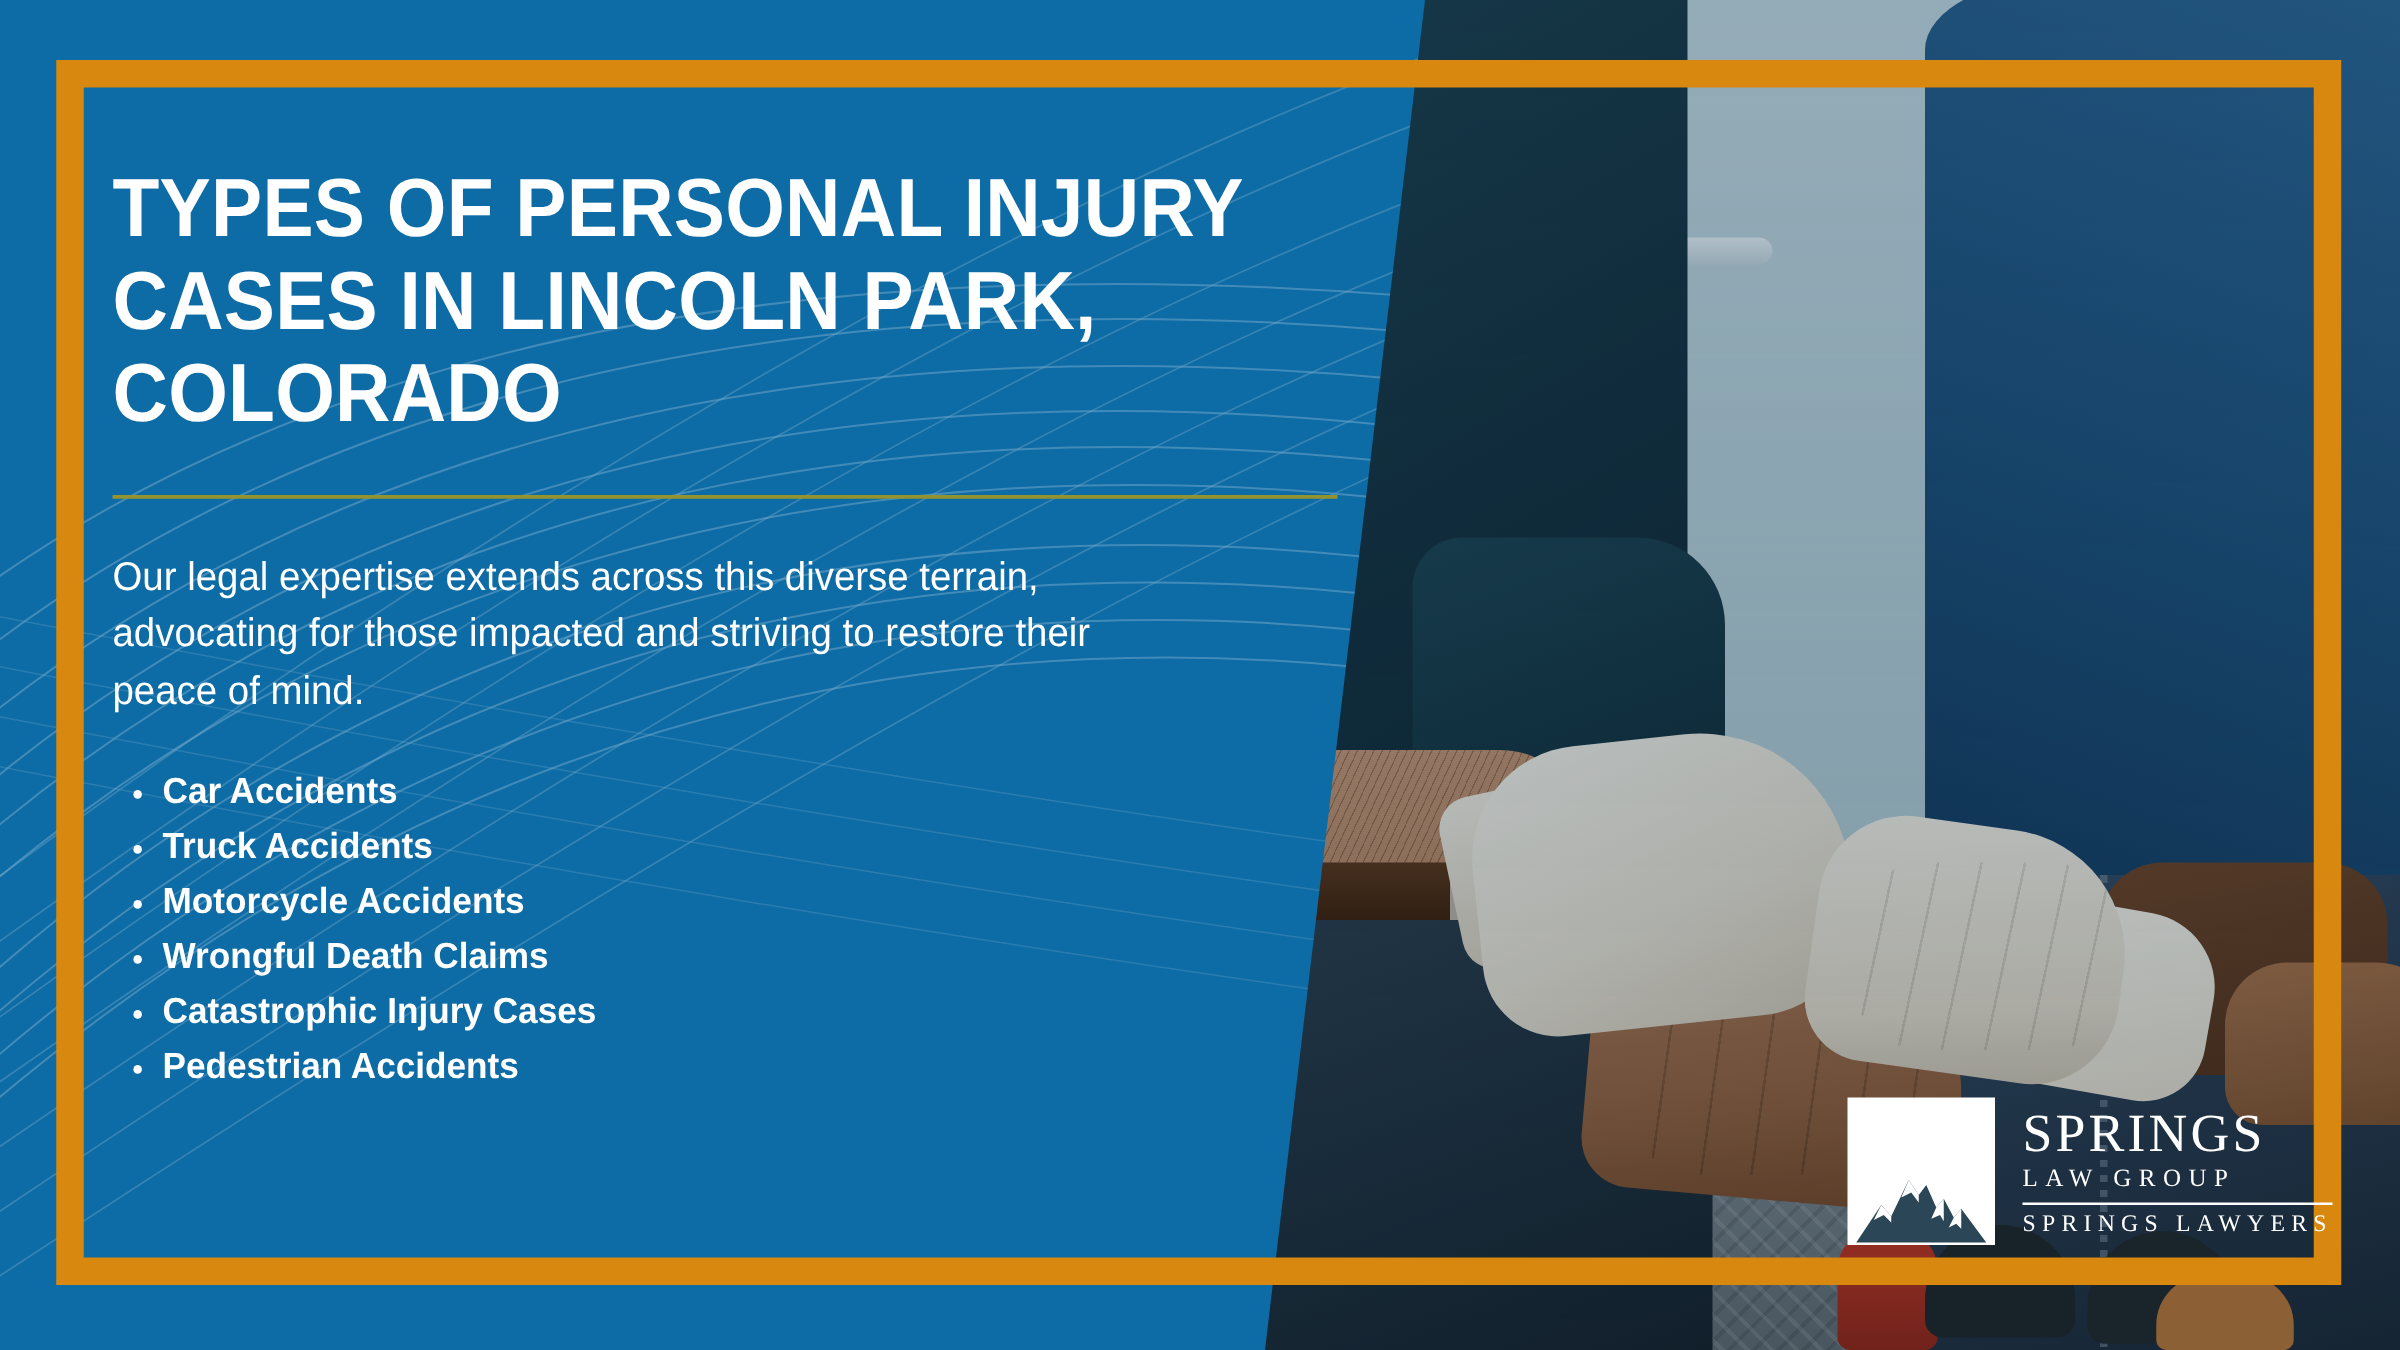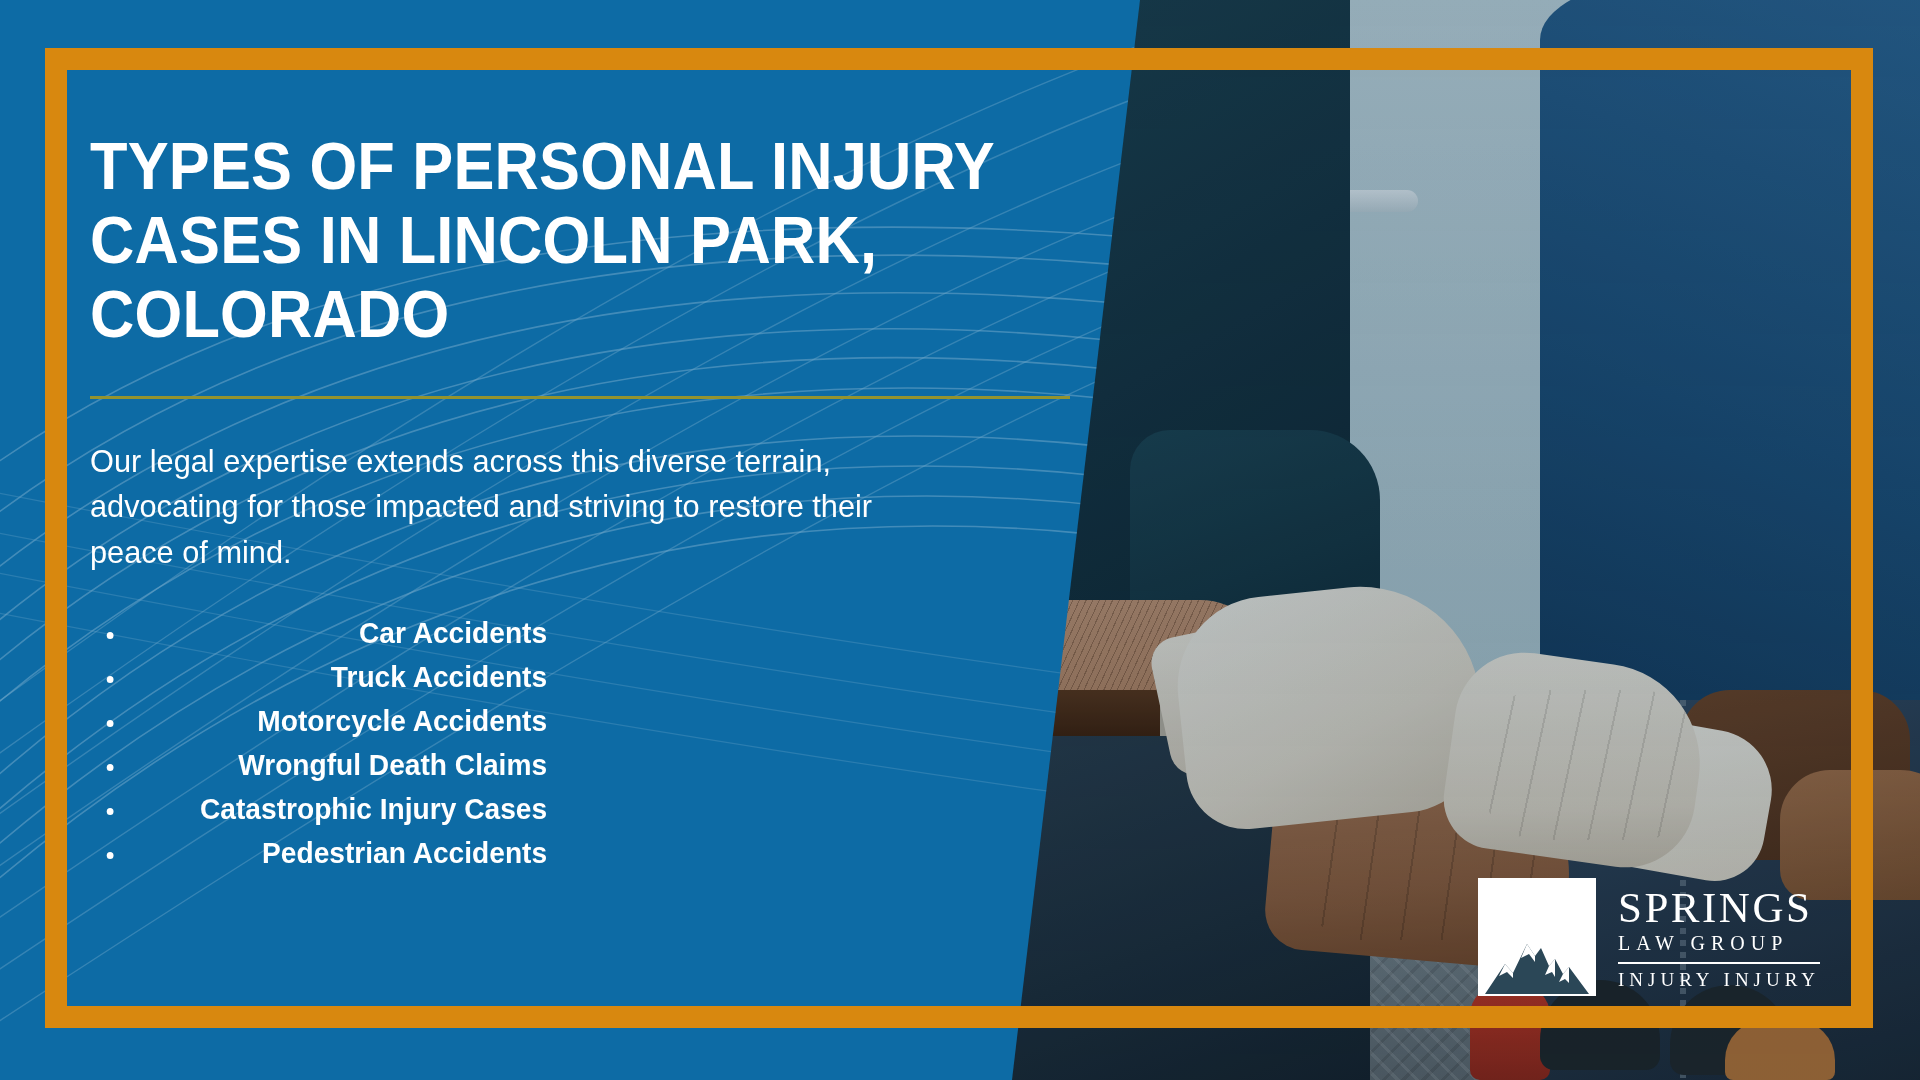--- a/index.html
+++ b/index.html
@@ -289,21 +289,20 @@
   .columns {
     margin-top: 36px;
     display: flex;
     gap: 0px;
   }
   .col { width: 470px; }
   .col ul {
     margin: 0;
     padding-left: 40px;
     list-style: none;
-    text-align: right;
   }
   .col li {
     position: relative;
     font-size: 29px;
     font-weight: bold;
     color: #ffffff;
     line-height: 1.52;
     white-space: nowrap;
     transform: scaleX(.97);
     transform-origin: left center;
@@ -478,17 +477,17 @@
         <path d="M44 26 L38 40 L46 36 L52 44 L52 38 Z" fill="#ffffff"></path>
         <path d="M22 46 L16 58 L24 54 L30 60 L30 55 Z" fill="#ffffff"></path>
         <path d="M66 48 L62 57 L69 54 L72 59 L72 41 Z" fill="#ffffff"></path>
         <path d="M80 56 L76 64 L82 61 L86 65 L86 49 Z" fill="#ffffff"></path>
       </svg>
     </div>
     <div class="logo-text">
       <div class="logo-springs">SPRINGS</div>
       <div class="logo-lawgroup">LAW GROUP</div>
       <div class="logo-rule"></div>
-      <div class="logo-injury">INJURY INJURY</div>
+      <div class="logo-injury">SPRINGS LAWYERS</div>
     </div>
   </div>
 
 </div>
 
 </body></html>

